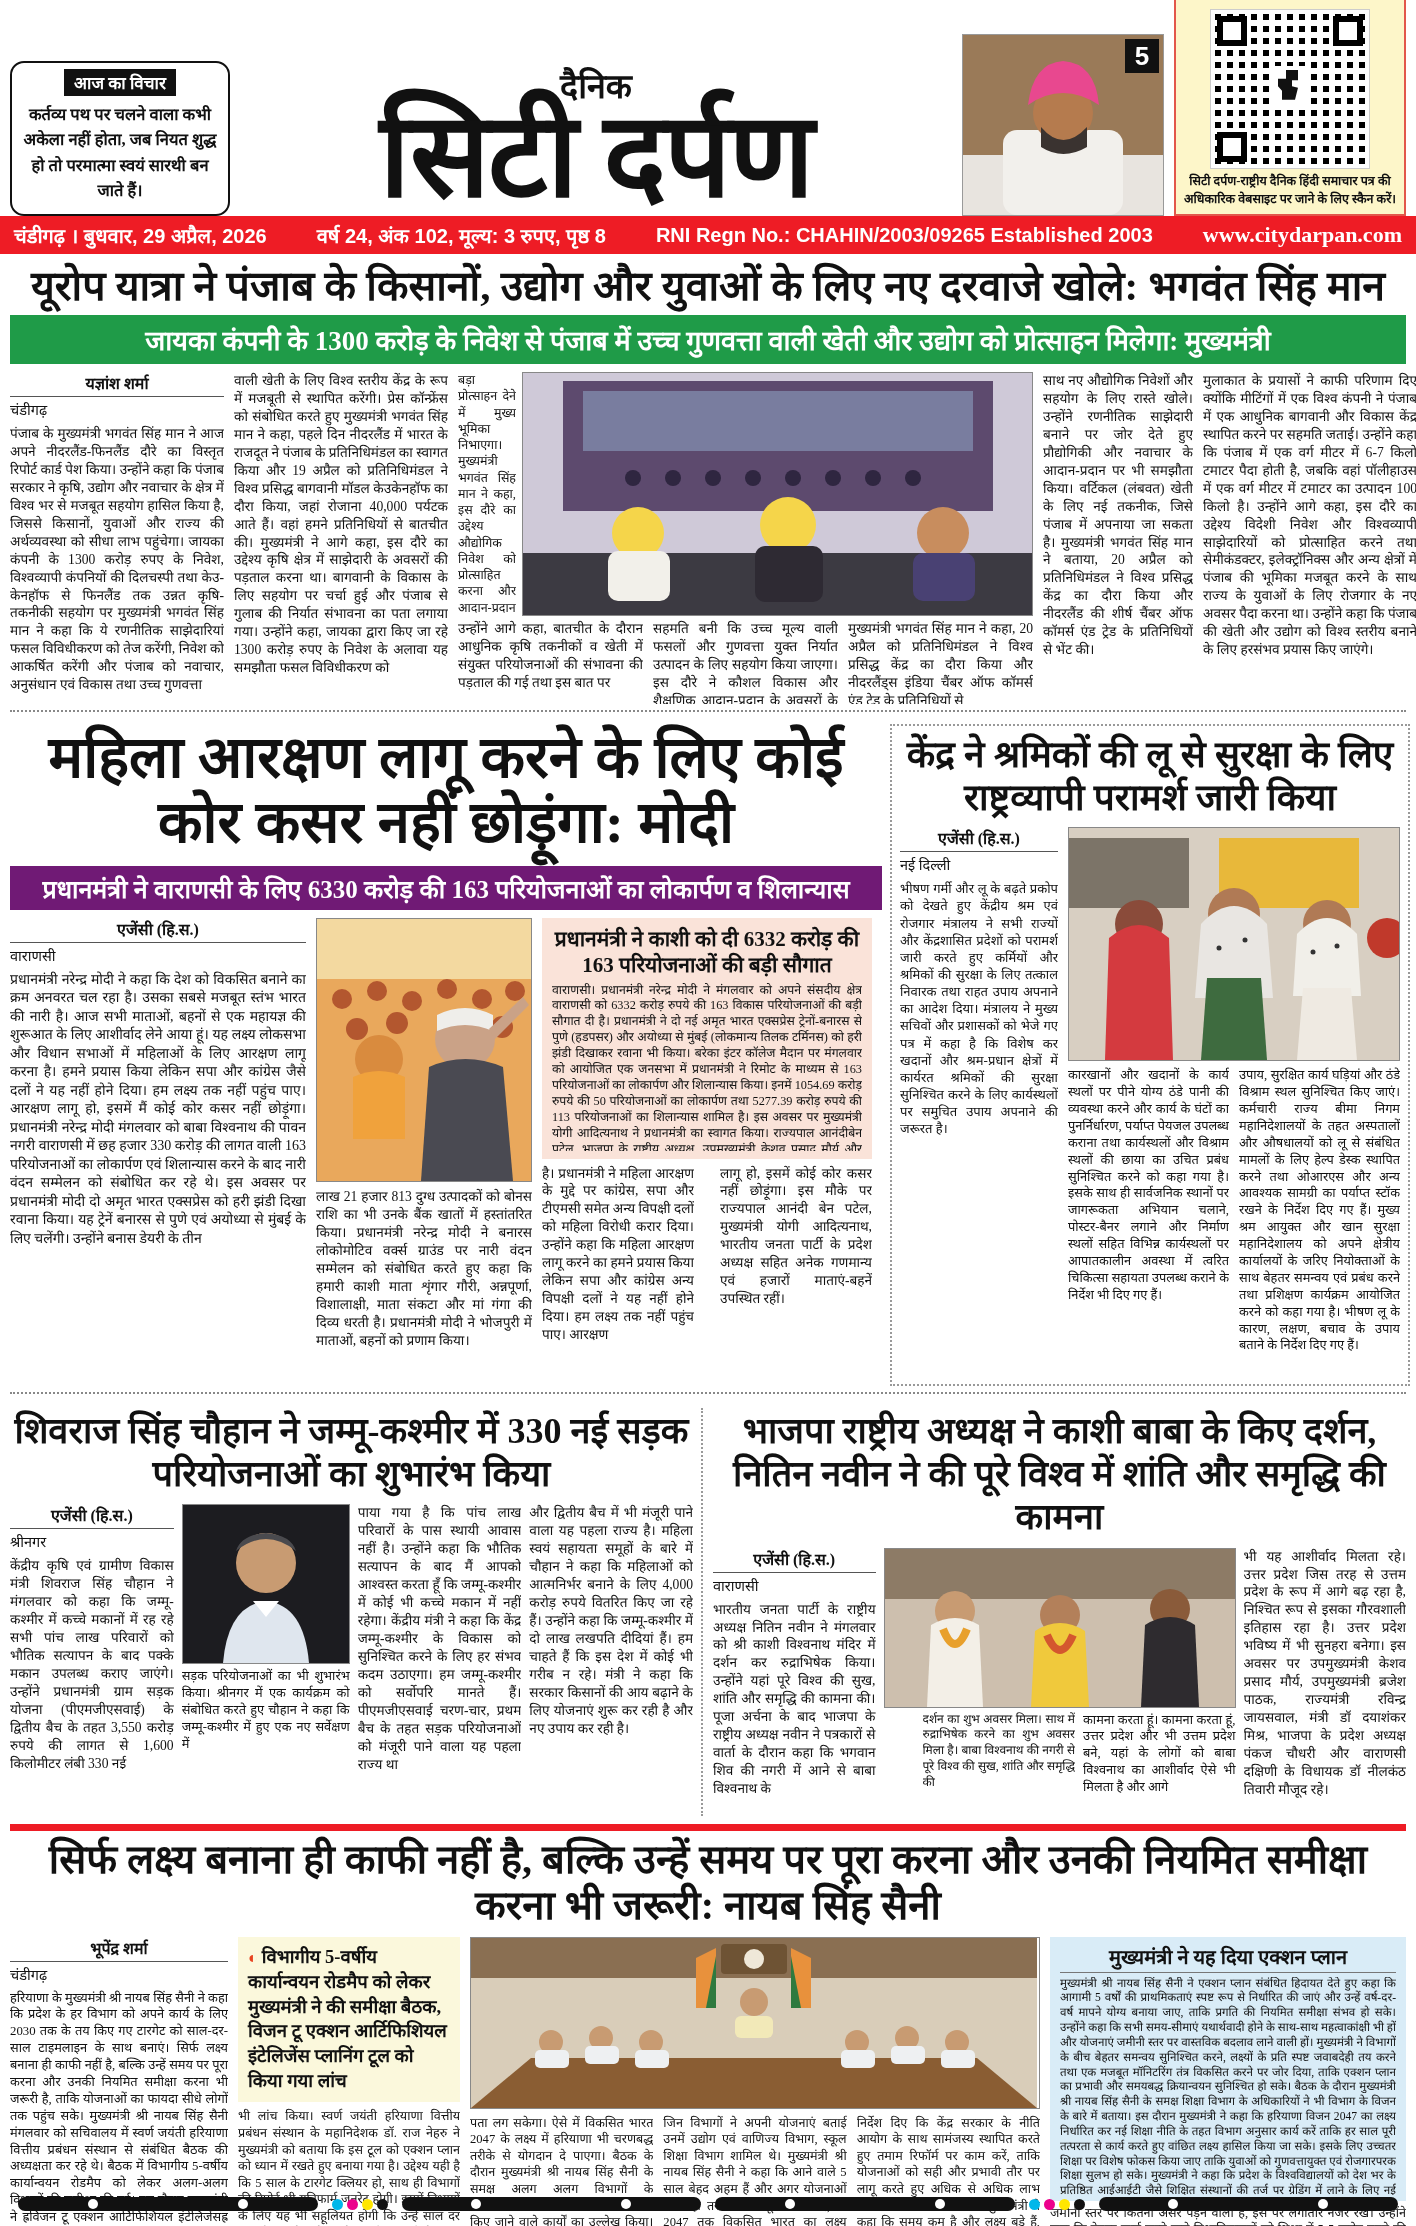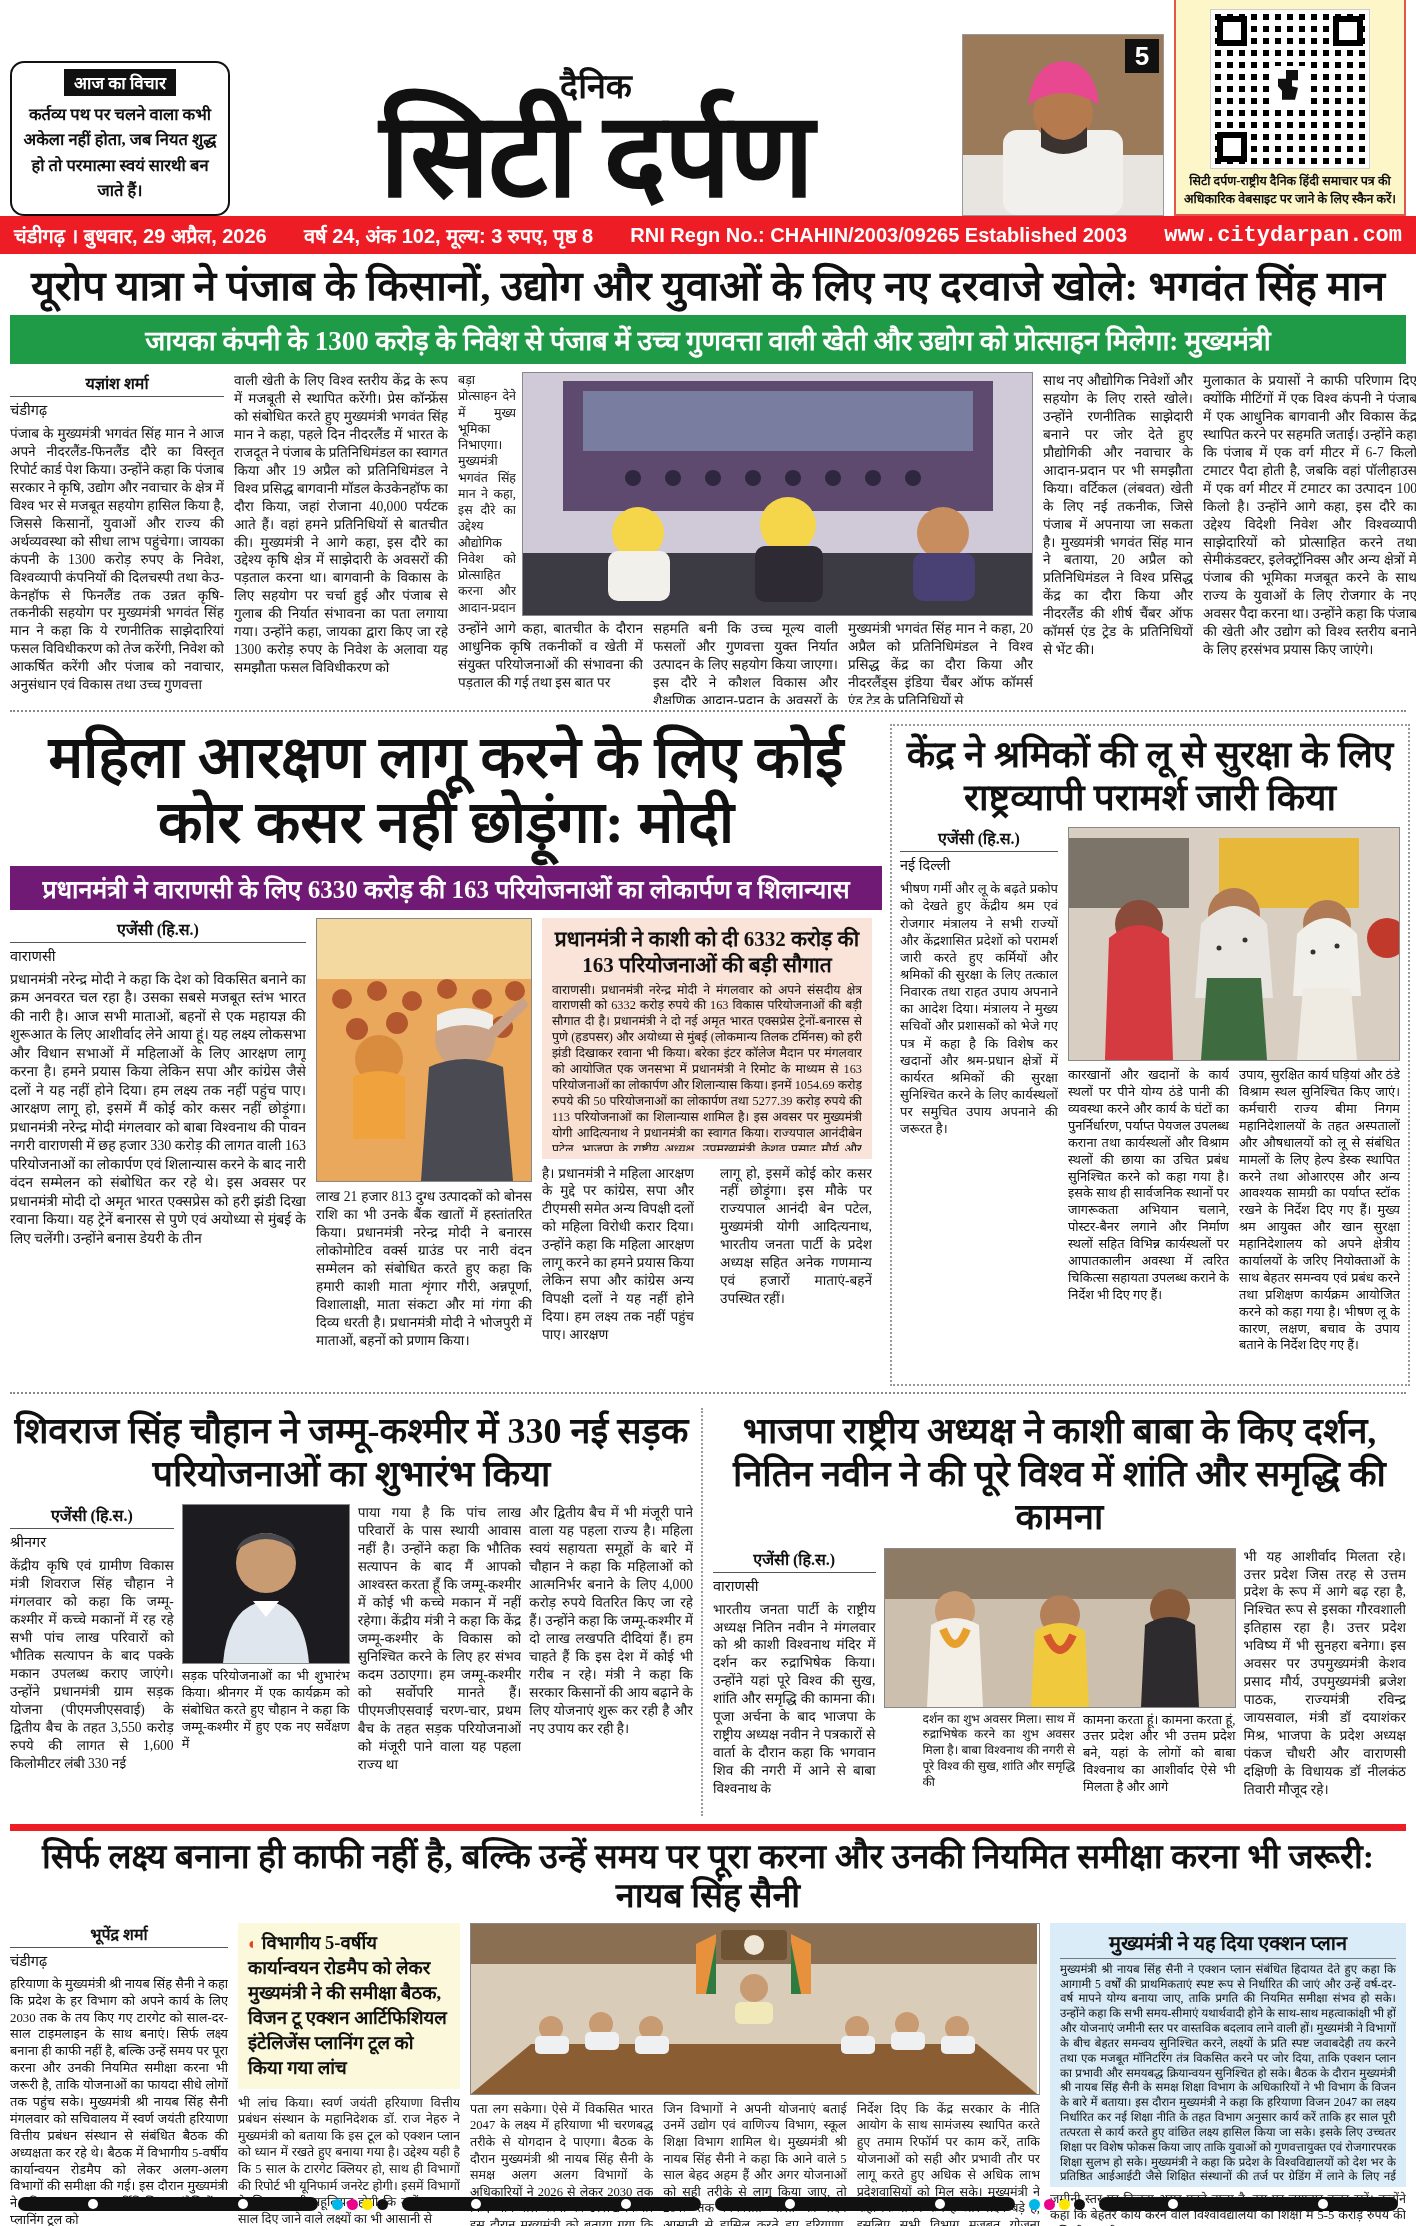--- a/index.html
+++ b/index.html
@@ -25,21 +25,21 @@
         background-blend-mode:screen;position:relative;border:4px solid #fff;outline:1px solid #ccc;}
   .qr .fd{position:absolute;width:30px;height:30px;border:6px solid #000;background:#fff;box-sizing:border-box;}
   .qr .fd.tl{top:2px;left:2px}.qr .fd.tr{top:2px;right:2px}.qr .fd.bl{bottom:2px;left:2px}
   .qr .dino{position:absolute;top:52px;left:56px;width:34px;height:38px;background:#fff;}
   .qr .dino:after{content:"";position:absolute;left:7px;top:4px;width:20px;height:30px;background:#111;
         clip-path:polygon(40% 0,100% 0,100% 35%,70% 35%,70% 55%,100% 60%,85% 100%,20% 100%,20% 70%,0 55%,0 30%,40% 30%);}
   .qrcap{font-size:12.5px;font-weight:bold;line-height:1.45;}
   
   .dateline{display:flex;align-items:center;justify-content:space-between;background:#ee1c25;color:#fff;
             height:38px;padding:0 14px;font-weight:bold;font-size:20px;font-family:"Liberation Sans",sans-serif;}
-  .dateline .web{font-family:Liberation Mono, monospace;font-size:22px;}
+  .dateline .web{font-family:Liberation Serif, serif;font-size:22px;}
   
   .h1-main{text-align:center;font-size:41px;font-weight:900;padding:10px 8px 6px;line-height:1.1;}
   .bar{display:block;text-align:center;color:#fff;font-weight:900;}
   .bar.green{background:#1f9b48;font-size:27px;padding:6px 0;margin:0 10px;}
   .bar.red{background:#701a75;font-size:25px;padding:5px 0;margin:4px 0 8px;}
   
   .byl{font-weight:bold;font-size:16px;text-align:center;border-bottom:1px solid #555;padding-bottom:2px;margin-bottom:2px;}
   .place{font-size:14.5px;margin-bottom:6px;}
   .txt{font-size:13.6px;line-height:1.32;text-align:justify;overflow:hidden;}
   .row{display:flex;gap:10px;padding:0 10px;box-sizing:border-box;}
@@ -78,21 +78,21 @@
   .sec3 .half{width:696px;box-sizing:border-box;}
   .h4{font-size:36px;font-weight:900;text-align:center;line-height:1.2;padding:2px 0 8px;}
   .s4-row{display:flex;gap:8px;height:268px;}
   .s4-c{flex:1;}
   .s4-midcol{width:168px;flex:none;display:flex;flex-direction:column;gap:4px;}
   .s5-row{display:flex;gap:8px;height:268px;}
   .s5-mid{width:352px;flex:none;display:flex;flex-direction:column;gap:4px;}
   .s5-below{display:flex;gap:8px;flex:1;}
   .red-rule{height:7px;background:#ee1c25;margin:8px 10px 4px;}
   
-  .h6{font-size:34px;font-weight:900;text-align:center;line-height:1.15;padding:2px 10px 8px;}
+  .h6{font-size:40px;font-weight:900;text-align:center;line-height:1.15;padding:2px 10px 8px;}
   .s6-row{display:flex;gap:10px;padding:0 10px;height:312px;}
   .s6-c1{width:218px;flex:none;}
   .s6-c2{width:222px;flex:none;display:flex;flex-direction:column;gap:6px;}
   .ybox{background:#fbf8dc;padding:8px 10px;font-weight:900;font-size:18.5px;line-height:1.35;position:relative;}
   .ybox .bullet{color:#e8431f;font-size:16px;}
   .s6-mid{width:570px;flex:none;display:flex;flex-direction:column;gap:6px;}
   .s6-below{display:flex;gap:10px;flex:1;}
   .s6-right{flex:1;display:flex;flex-direction:column;gap:4px;}
   .bluebox{background:#d9ecf7;padding:6px 10px;box-sizing:border-box;}
   .bluebox .bb-title{font-weight:900;font-size:20px;text-align:center;border-bottom:1px solid #777;padding-bottom:2px;margin-bottom:4px;}

